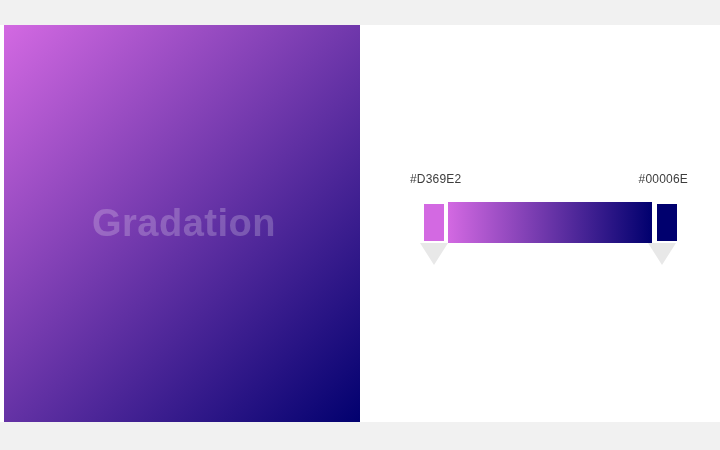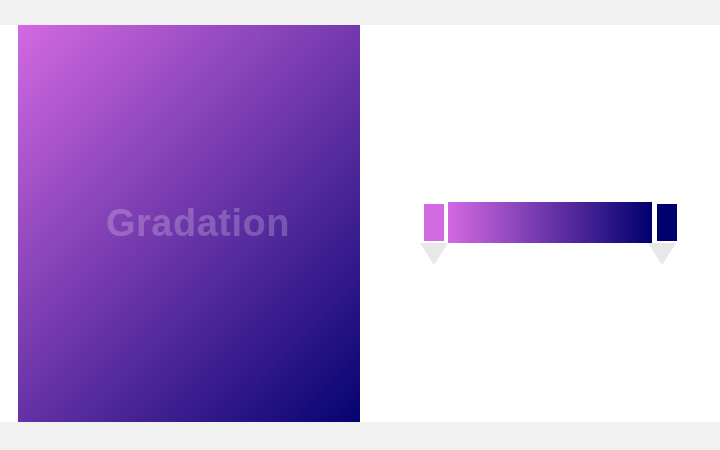--- a/index.html
+++ b/index.html
@@ -28,21 +28,21 @@
     left: 0;
     top: 25px;
     width: 720px;
     height: 397px;
     background: #ffffff;
   }
 
   
   .preview-panel {
     position: absolute;
-    left: 18px;
+    left: 4px;
     top: 25px;
     width: 360px;
     height: 397px;
   }
   .preview-title {
     position: absolute;
     left: 0;
     top: 0;
     width: 360px;
     height: 397px;
@@ -131,20 +131,24 @@
 <div class="canvas">
 
   <div class="sheet" style="background: rgb(255, 255, 255);"></div>
 
   <div class="preview-panel" style="background: linear-gradient(135deg, rgb(211, 105, 226) 0%, rgb(0, 0, 110) 100%);">
     <div class="preview-title" style="color: rgba(255, 255, 255, 0.22);">Gradation</div>
   </div>
 
   <div class="editor">
 
+    <div class="stop-labels">
+      <span class="stop-label start">#D369E2</span>
+      <span class="stop-label end">#00006E</span>
+    </div>
 
     <div class="ramp-row">
       <div class="swatch start" style="background: rgb(211, 105, 226);"></div>
       <div class="ramp-bar" style="background: linear-gradient(90deg, rgb(211, 105, 226) 0%, rgb(0, 0, 110) 100%);"></div>
       <div class="swatch end" style="background: rgb(0, 0, 110);"></div>
     </div>
 
     <div class="handle start" style="border-top-color: rgb(232, 232, 232);"></div>
     <div class="handle end" style="border-top-color: rgb(232, 232, 232);"></div>
 

